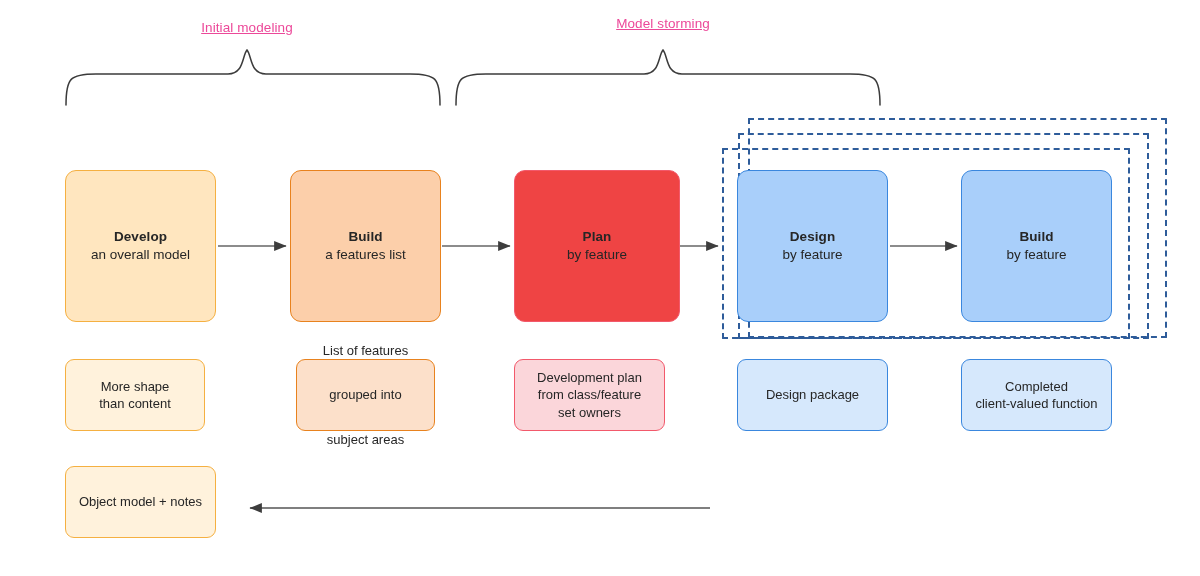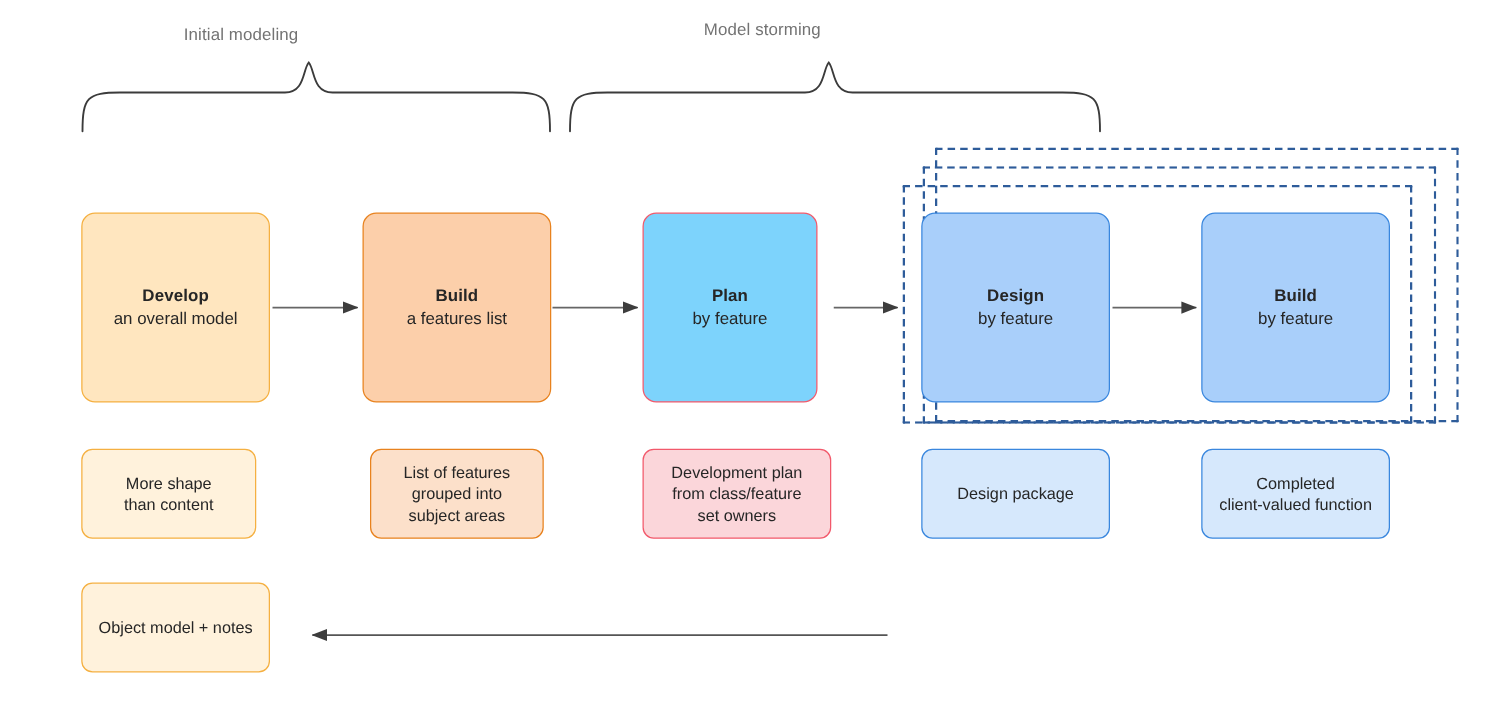--- a/index.html
+++ b/index.html
@@ -22,24 +22,25 @@
     position: absolute;
     left: 0;
     top: 0;
     width: 1200px;
     height: 576px;
     pointer-events: none;
   }
   .brace-label {
     position: absolute;
     font-size: 13.5px;
-    color: #737373;
-    text-align: left;
+    color: #ec4899;
+    text-align: center;
     white-space: nowrap;
     letter-spacing: 0.1px;
+    text-decoration: underline;
   }
   .node {
     position: absolute;
     box-sizing: border-box;
     border-radius: 11px;
     border-style: solid;
     border-width: 1.6px;
     display: flex;
     flex-direction: column;
     align-items: center;
@@ -107,41 +108,41 @@
   <div class="node phase" style="left:65px; top:170px; width:151px; height:152px; background:#FFE6BF; border-color:#F5B041;">
     <span class="title">Develop</span>
     <span class="subtitle">an overall model</span>
   </div>
 
   <div class="node phase" style="left:290px; top:170px; width:151px; height:152px; background:#FCCFAA; border-color:#E8821E;">
     <span class="title">Build</span>
     <span class="subtitle">a features list</span>
   </div>
 
-  <div class="node phase" style="left:514px; top:170px; width:140px; height:152px; background:#7dd3fc; border-color:#F2596B;">
+  <div class="node phase" style="left:514px; top:170px; width:166px; height:152px; background:#ef4444; border-color:#F2596B;">
     <span class="title">Plan</span>
     <span class="subtitle">by feature</span>
   </div>
 
   <div class="node phase" style="left:737px; top:170px; width:151px; height:152px; background:#A9CFFA; border-color:#3A87DE;">
     <span class="title">Design</span>
     <span class="subtitle">by feature</span>
   </div>
 
   <div class="node phase" style="left:961px; top:170px; width:151px; height:152px; background:#A9CFFA; border-color:#3A87DE;">
     <span class="title">Build</span>
     <span class="subtitle">by feature</span>
   </div>
 
   <div class="node artifact" style="left:65px; top:359px; width:140px; height:72px; background:#FFF2DC; border-color:#F5B041;">
     <span class="line">More shape</span>
     <span class="line">than content</span>
   </div>
 
-  <div class="node artifact" style="left:296px; top:359px; width:139px; height:72px; background:#FCE0CA; border-color:#E8821E;">
+  <div class="node artifact" style="left:296px; top:359px; width:139px; height:72px; background:#FCE0CA; border-color:#E8821E;gap:27px;">
     <span class="line">List of features</span>
     <span class="line">grouped into</span>
     <span class="line">subject areas</span>
   </div>
 
   <div class="node artifact" style="left:514px; top:359px; width:151px; height:72px; background:#FBD6DA; border-color:#F2596B;">
     <span class="line">Development plan</span>
     <span class="line">from class/feature</span>
     <span class="line">set owners</span>
   </div>

